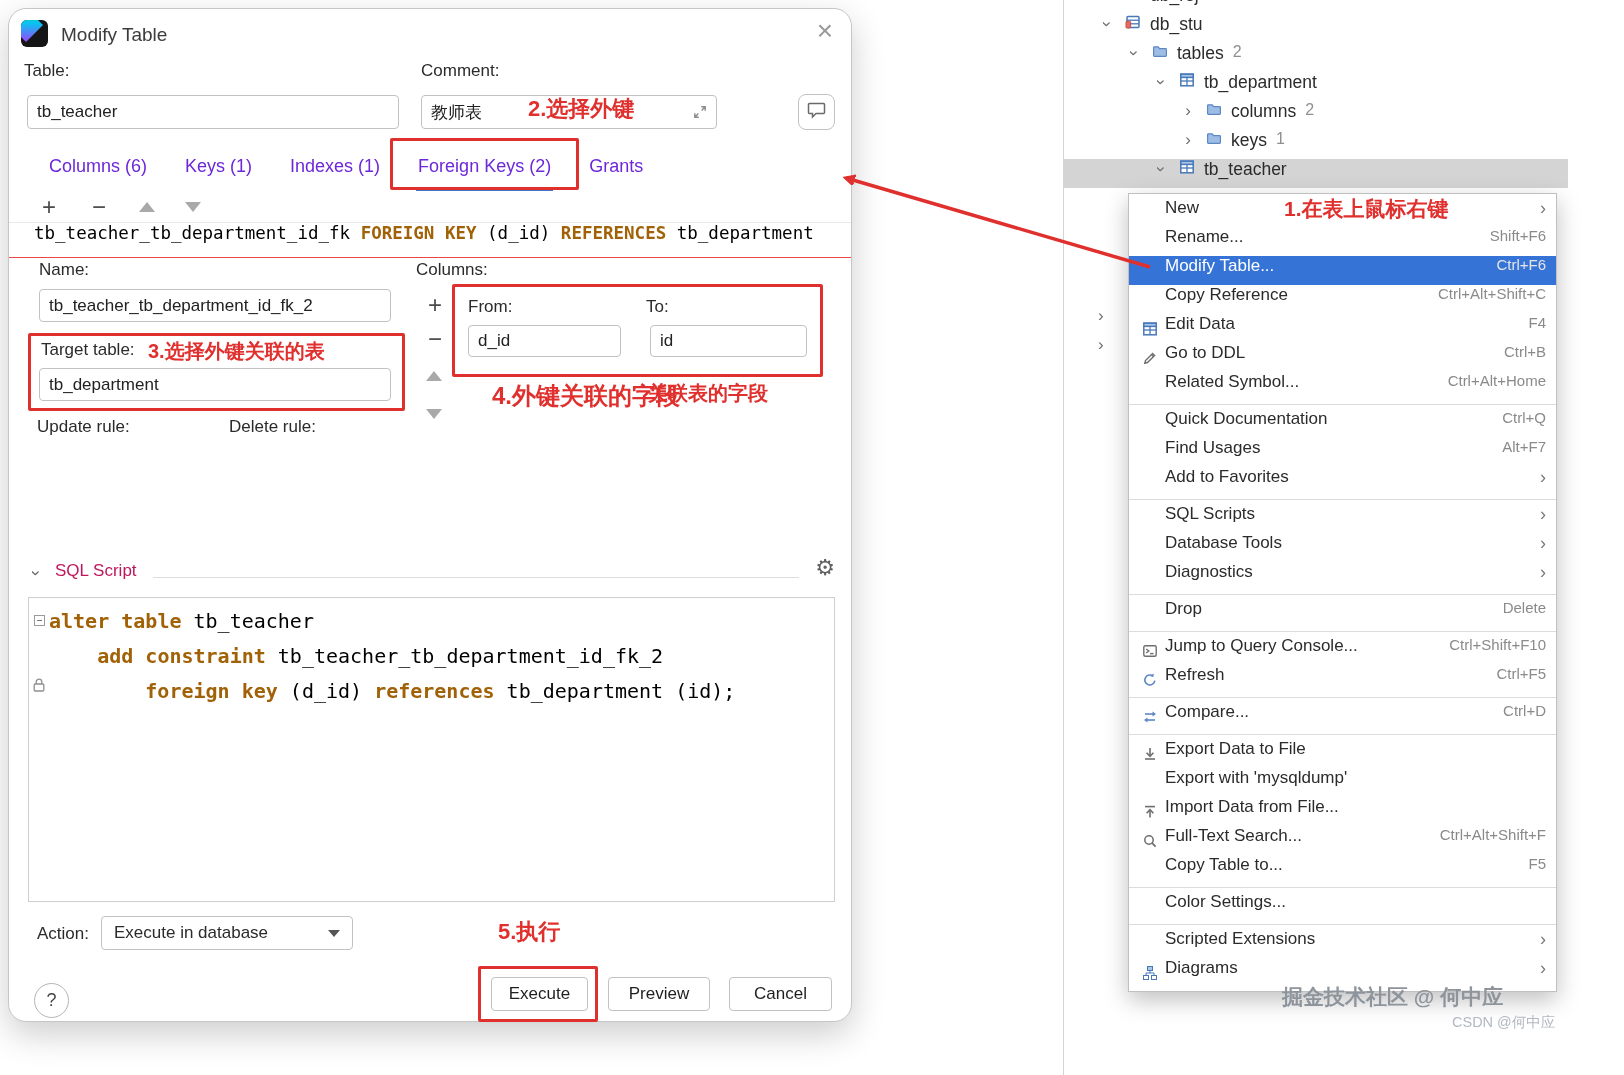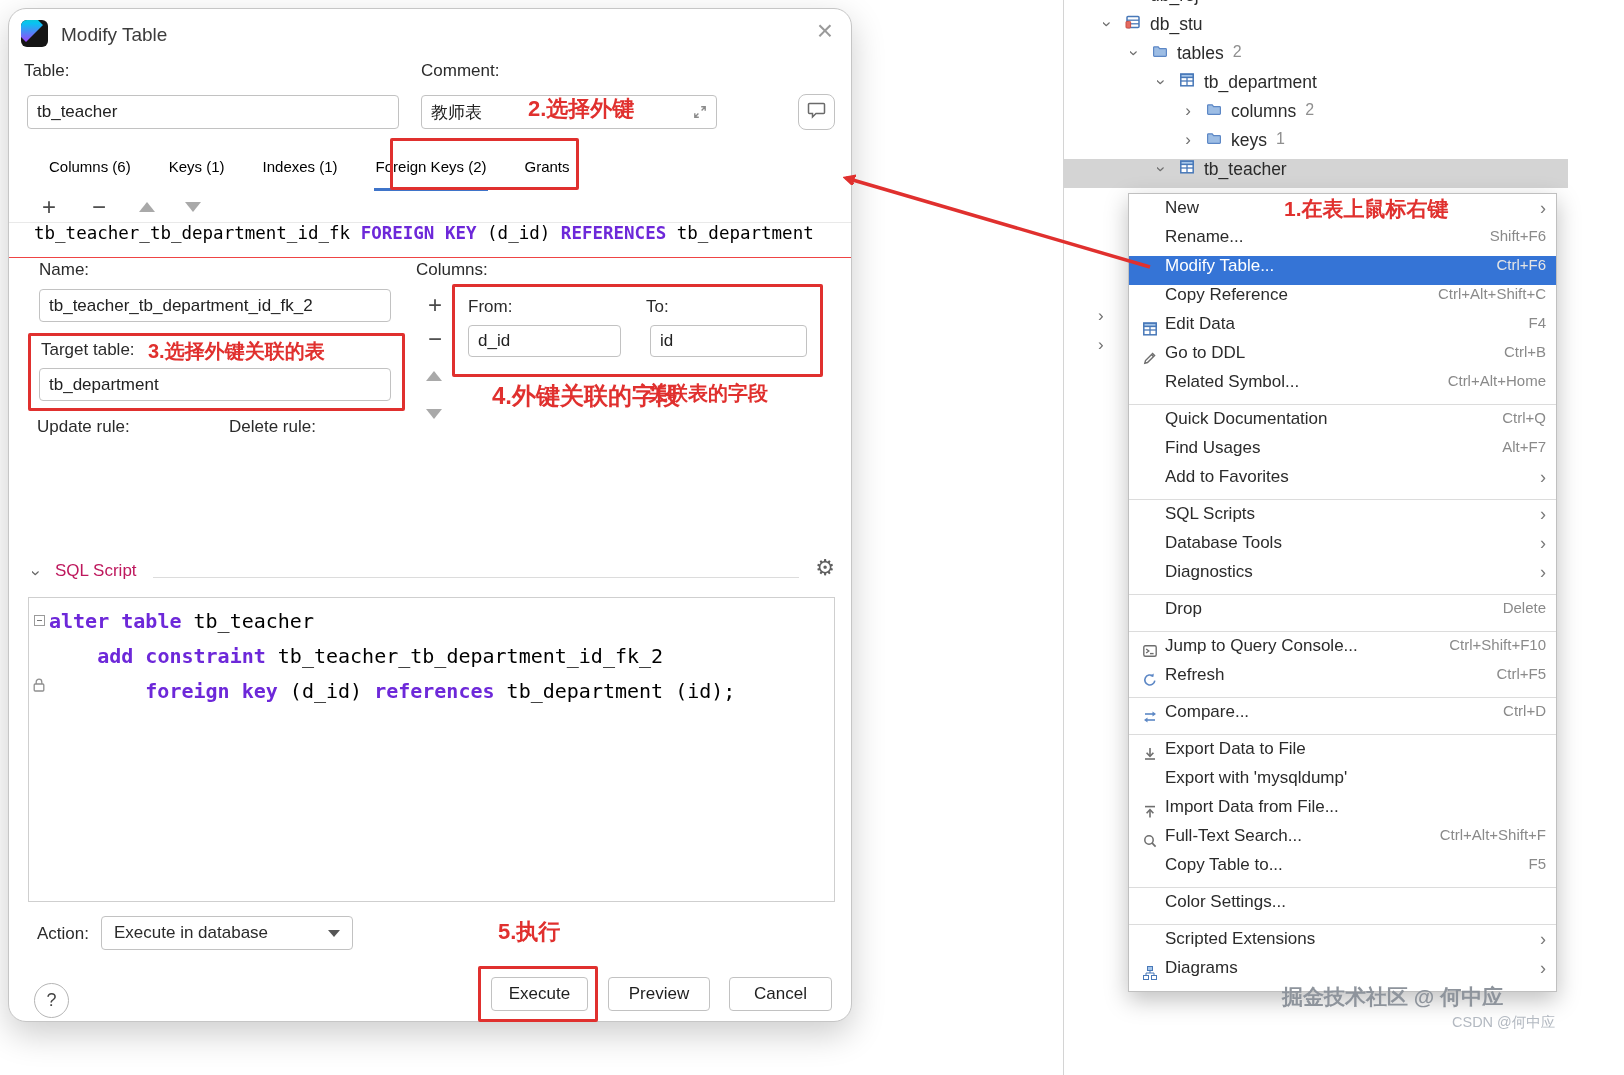--- a/index.html
+++ b/index.html
@@ -36,32 +36,32 @@
   .f-target{left:30px;top:359px;width:352px;height:33px}
   .f-from{left:459px;top:316px;width:153px;height:32px}
   .f-to{left:641px;top:316px;width:157px;height:32px}
   .expand-ic{margin-left:auto;display:flex;align-items:center}
 
   .cmt-btn{position:absolute;left:789px;top:85px;width:37px;height:36px;border:1px solid #c2c2c2;
            border-radius:8px;display:flex;align-items:center;justify-content:center;background:#fff}
 
   .tabs{position:absolute;left:0;top:132px;width:100%;height:50px;display:flex;align-items:center;
         padding-left:40px;gap:38px}
-  .tab{position:relative;height:100%;display:flex;align-items:center;font-size:15px;color:#000000;white-space:nowrap}
+  .tab{position:relative;height:100%;display:flex;align-items:center;font-size:18px;color:#6d28d9;white-space:nowrap}
   .tab.sel::after{content:"";position:absolute;left:-2px;right:-2px;bottom:0;height:3px;background:#3f74c9}
 
   .fk-toolbar{position:absolute;left:0;top:183px;height:30px;display:flex;align-items:center;
               padding-left:30px;gap:30px}
   .tb-ic{font-size:24px;color:#4a4a4a;width:20px;text-align:center;line-height:1}
   .tri-up{width:0;height:0;border-left:8px solid transparent;border-right:8px solid transparent;border-bottom:10px solid #a9a9a9}
   .tri-down{width:0;height:0;border-left:8px solid transparent;border-right:8px solid transparent;border-top:10px solid #a9a9a9}
 
   .fk-row{position:absolute;left:0;top:213px;width:100%;height:36px;display:flex;align-items:flex-start;
           padding-left:25px;font-size:17.5px;border-top:1px solid #e9e9e9;border-bottom:1px solid #ef4444;white-space:pre}
-  .kw{color:#6d28d9;font-weight:bold}
+  .kw{color:#a16207;font-weight:bold}
   .id{color:#000}
 
   .col-toolbar-item{position:absolute}
   .ct-plus{left:416px;top:284px}
   .ct-minus{left:416px;top:318px}
   .ct-up{left:417px;top:362px}
   .ct-down{left:417px;top:400px}
 
   .sql-chev{position:absolute;left:24px;top:554px;color:#666;font-size:17px;display:inline-block;transform:rotate(90deg)}
   .sql-lbl{position:absolute;left:46px;top:552px;font-size:17px;color:#be185d}

